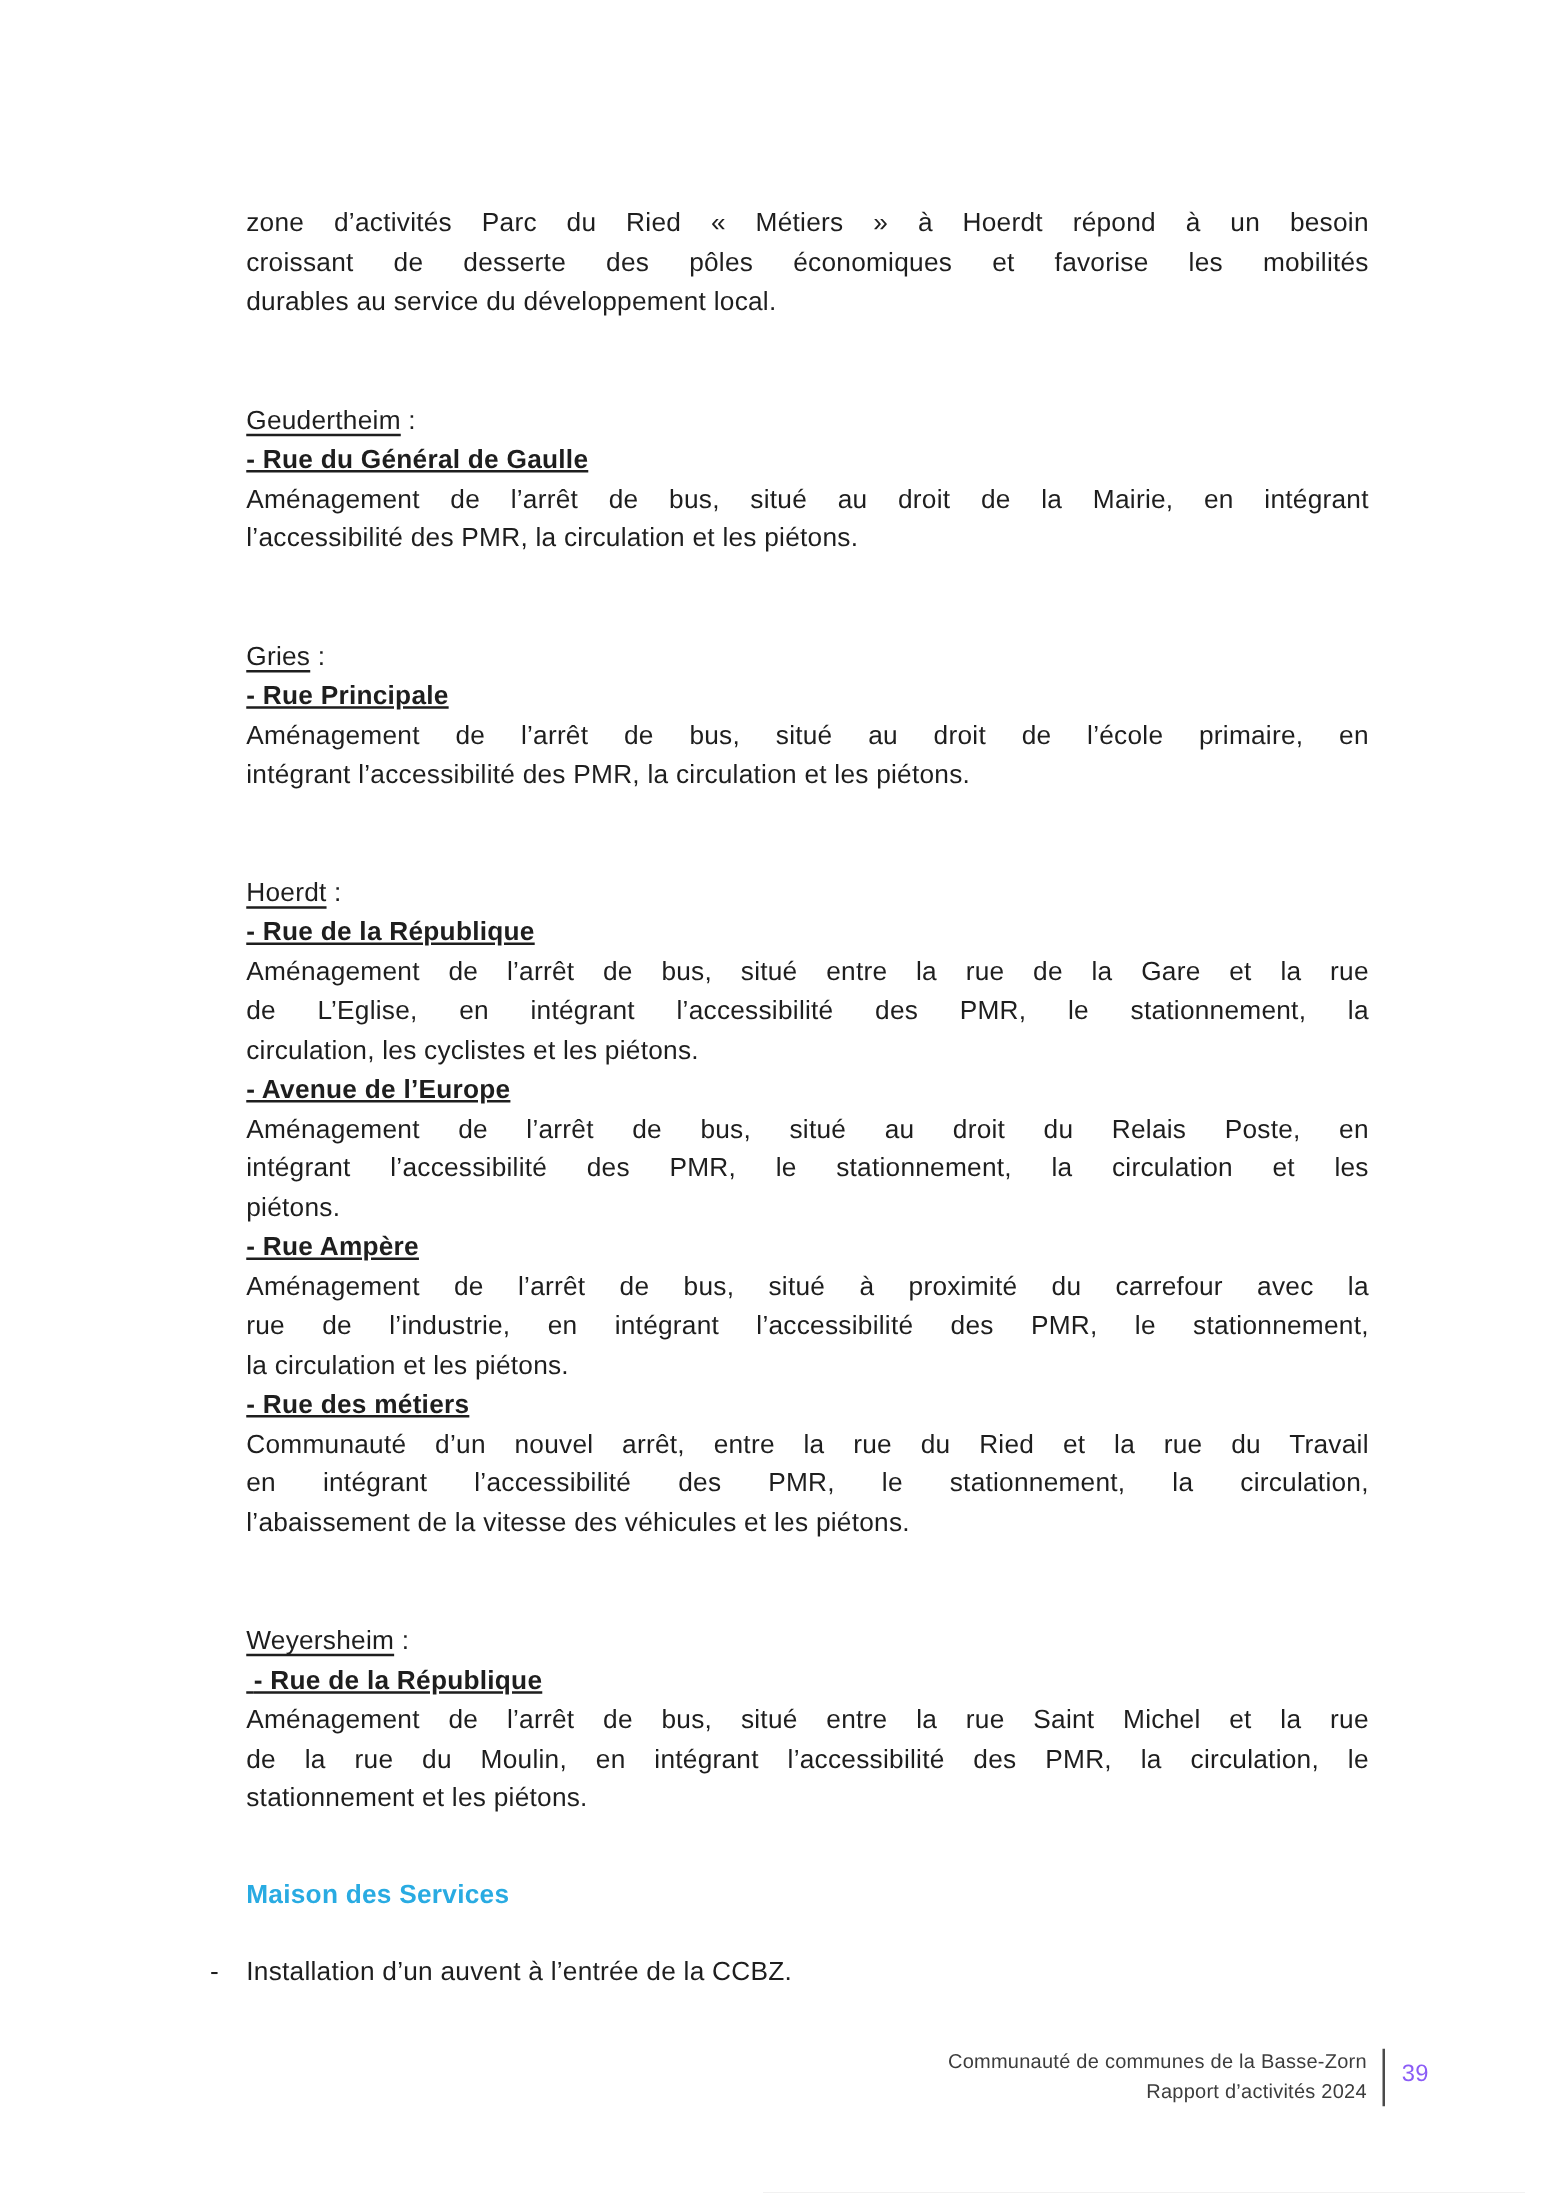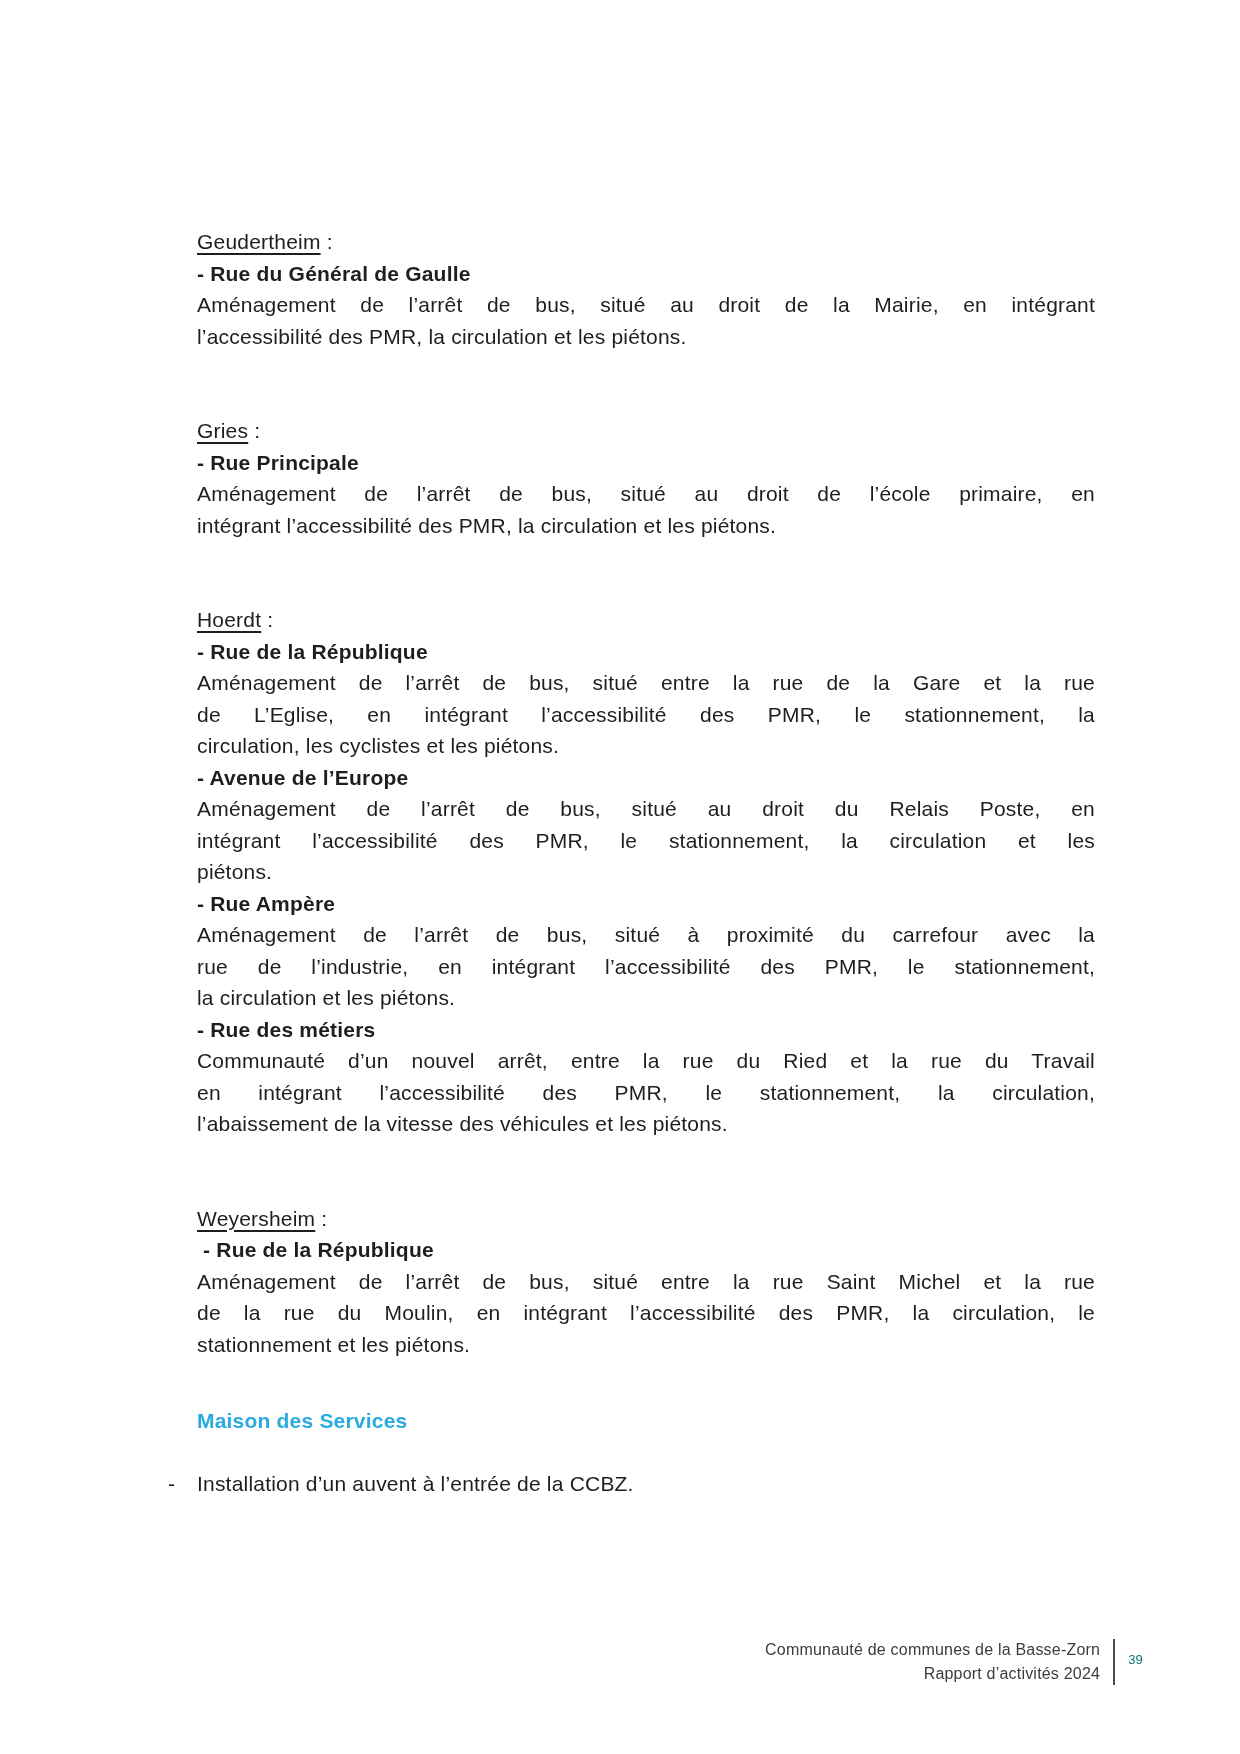--- a/index.html
+++ b/index.html
@@ -32,20 +32,21 @@
   .town .u {
     text-decoration: underline;
     text-decoration-thickness: 2px;
     text-underline-offset: 4px;
   }
   .town .colon { white-space: pre; }
   .street {
     font-weight: 700;
     min-height: 31.5px;
     white-space: pre-wrap;
+    text-decoration: underline;
   }
   .svc-heading {
     font-weight: 700;
     color: var(--accent, #29abe2);
     min-height: 31.5px;
   }
   .sp27 { height: 27px; }
   .sp45 { height: 45px; }
   .sp31 { height: 31px; }
   .install { position: relative; min-height: 31.5px; }
@@ -70,31 +71,36 @@
   }
   .ftext { text-align: right; }
   .fbar {
     width: 2px;
     height: 46px;
     background: #4a4a4a;
     margin: 0 13px;
     flex: 0 0 auto;
   }
   .fpage {
-    font-size: 13px;
-    color: #0f766e;
+    font-size: 19px;
+    color: #8b5cf6;
     margin-top: -4px;
   }
 </style>
 </head>
 <body>
 
 <div class="page">
   <main class="content">
 
+    <div class="para">
+      <div class="ln j">zone d’activités Parc du Ried « Métiers » à Hoerdt répond à un besoin</div>
+      <div class="ln j">croissant de desserte des pôles économiques et favorise les mobilités</div>
+      <div class="ln">durables au service du développement local.</div>
+    </div>
 
 
     <div class="sp27"></div>
 
     <section>
       <div class="town"><span class="u">Geudertheim</span><span class="colon"> :</span></div>
       <div class="street">- Rue du Général de Gaulle</div>
       <div class="para">
         <div class="ln j">Aménagement de l’arrêt de bus, situé au droit de la Mairie, en intégrant</div>
         <div class="ln">l’accessibilité des PMR, la circulation et les piétons.</div>

